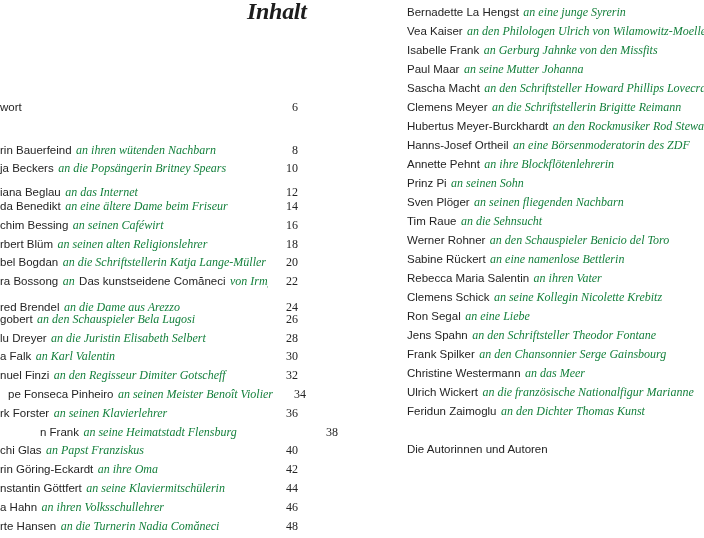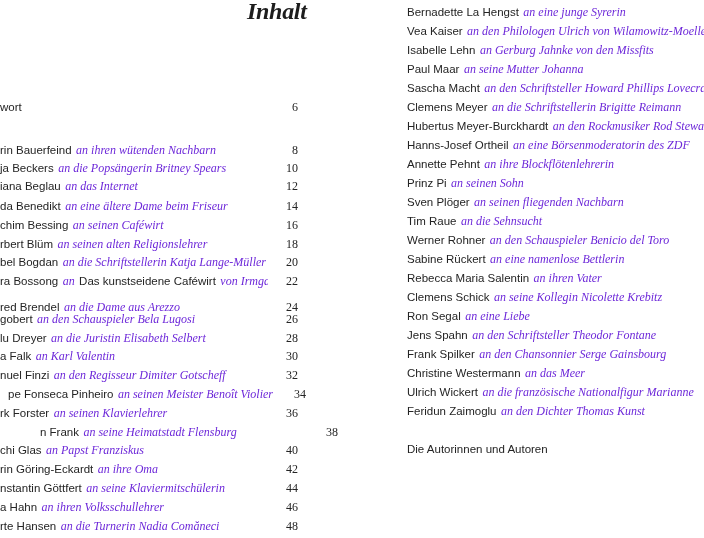--- a/index.html
+++ b/index.html
@@ -15,21 +15,21 @@
   }
   .row{
     position:absolute;display:flex;align-items:baseline;
     height:18.8px;line-height:18.8px;white-space:nowrap;
   }
   .row.left-row{left:0;width:298px;}
   .row.open{left:407px;width:340px;}
   .txt{flex:1 1 auto;overflow:hidden;white-space:nowrap;}
   .row.open .txt{flex:none;overflow:visible;}
   .rm{font-family:"Liberation Sans",sans-serif;font-size:11.5px;color:#242424;}
-  .it{font-family:"Liberation Serif",serif;font-style:italic;font-size:12px;color:#6d28d9;}
+  .it{font-family:"Liberation Serif",serif;font-style:italic;font-size:12px;color:#15803d;}
   .pg{
     flex:0 0 auto;min-width:24px;margin-left:6px;text-align:right;
     font-family:"Liberation Serif",serif;font-size:12px;color:#242424;
   }
   #authors-footer{
     position:absolute;left:407px;top:440px;height:19px;line-height:19px;
     font-size:11.5px;color:#242424;white-space:nowrap;
   }
 </style>
 </head>
@@ -43,42 +43,42 @@
         <span class="pg">6</span>
       </div>
       <div class="row left-row" style="top: 139.5px;">
         <span class="txt"><span class="rm">rin Bauerfeind</span> <span class="it">an ihren wütenden Nachbarn</span></span>
         <span class="pg">8</span>
       </div>
       <div class="row left-row" style="top: 158.3px;">
         <span class="txt"><span class="rm">ja Beckers</span> <span class="it">an die Popsängerin Britney Spears</span></span>
         <span class="pg">10</span>
       </div>
-      <div class="row left-row" style="top: 176px;">
+      <div class="row left-row" style="top: 182px;">
         <span class="txt"><span class="rm">iana Beglau</span> <span class="it">an das Internet</span></span>
         <span class="pg">12</span>
       </div>
       <div class="row left-row" style="top: 195.9px;">
         <span class="txt"><span class="rm">da Benedikt</span> <span class="it">an eine ältere Dame beim Friseur</span></span>
         <span class="pg">14</span>
       </div>
       <div class="row left-row" style="top: 214.7px;">
         <span class="txt"><span class="rm">chim Bessing</span> <span class="it">an seinen Caféwirt</span></span>
         <span class="pg">16</span>
       </div>
       <div class="row left-row" style="top: 233.5px;">
         <span class="txt"><span class="rm">rbert Blüm</span> <span class="it">an seinen alten Religionslehrer</span></span>
         <span class="pg">18</span>
       </div>
       <div class="row left-row" style="top: 252.3px;">
         <span class="txt"><span class="rm">bel Bogdan</span> <span class="it">an die Schriftstellerin Katja Lange-Müller</span></span>
         <span class="pg">20</span>
       </div>
       <div class="row left-row" style="top: 271.1px;">
-        <span class="txt"><span class="rm">ra Bossong</span> <span class="it">an</span> <span class="rm">Das kunstseidene Caféwirt</span> <span class="it">von Irmgard Keun</span></span>
+        <span class="txt"><span class="rm">ra Bossong</span> <span class="it">an</span> <span class="rm">Das kunstseidene Comăneci</span> <span class="it">von Irmgard Keun</span></span>
         <span class="pg">22</span>
       </div>
       <div class="row left-row" style="top: 297px;">
         <span class="txt"><span class="rm">red Brendel</span> <span class="it">an die Dame aus Arezzo</span></span>
         <span class="pg">24</span>
       </div>
       <div class="row left-row" style="top: 308.7px;">
         <span class="txt"><span class="rm">gobert</span> <span class="it">an den Schauspieler Bela Lugosi</span></span>
         <span class="pg">26</span>
       </div>
@@ -132,21 +132,21 @@
       </div>
     </div>
   <div id="right-col">
       <div class="row open" style="top: 2px;">
         <span class="txt"><span class="rm">Bernadette La Hengst</span> <span class="it">an eine junge Syrerin</span></span>
       </div>
       <div class="row open" style="top: 21px;">
         <span class="txt"><span class="rm">Vea Kaiser</span> <span class="it">an den Philologen Ulrich von Wilamowitz-Moellendorff</span></span>
       </div>
       <div class="row open" style="top: 40px;">
-        <span class="txt"><span class="rm">Isabelle Lehn</span> <span class="it">an Gerburg Jahnke von den Missfits</span></span>
+        <span class="txt"><span class="rm">Isabelle Frank</span> <span class="it">an Gerburg Jahnke von den Missfits</span></span>
       </div>
       <div class="row open" style="top: 59px;">
         <span class="txt"><span class="rm">Paul Maar</span> <span class="it">an seine Mutter Johanna</span></span>
       </div>
       <div class="row open" style="top: 78px;">
         <span class="txt"><span class="rm">Sascha Macht</span> <span class="it">an den Schriftsteller Howard Phillips Lovecraft</span></span>
       </div>
       <div class="row open" style="top: 97px;">
         <span class="txt"><span class="rm">Clemens Meyer</span> <span class="it">an die Schriftstellerin Brigitte Reimann</span></span>
       </div>

